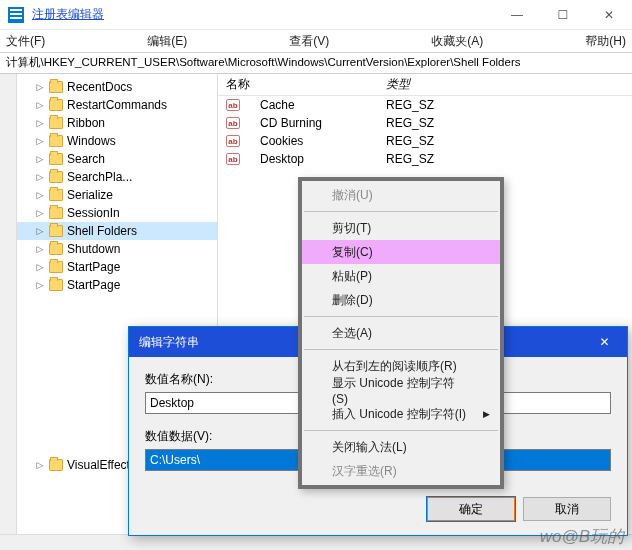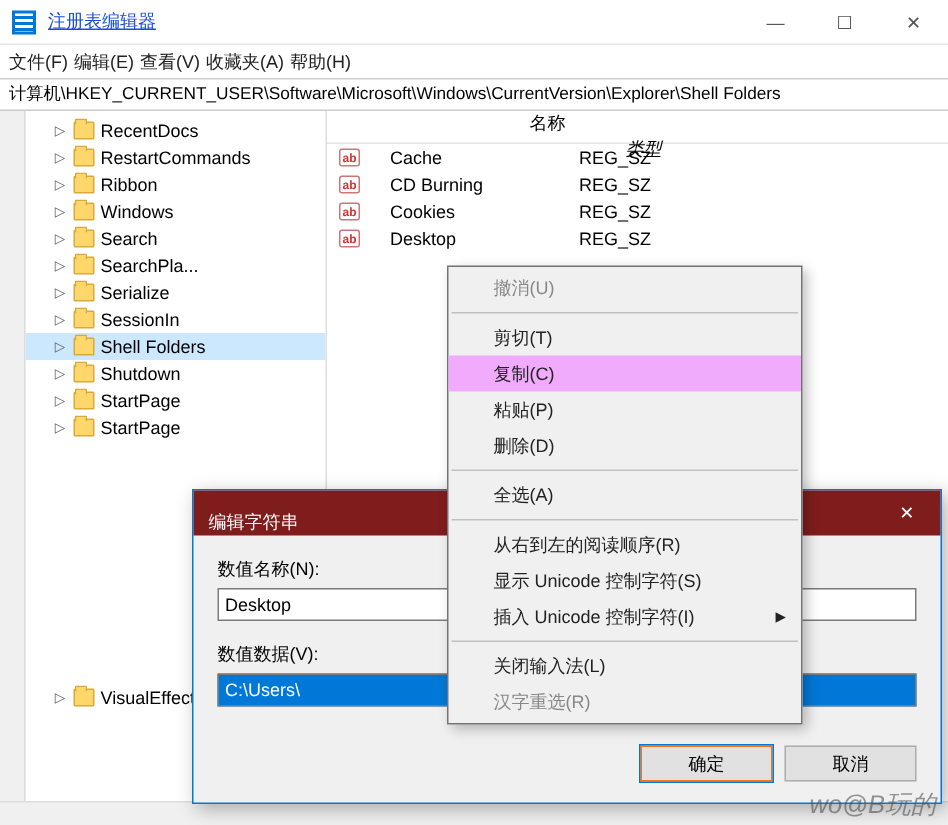--- a/index.html
+++ b/index.html
@@ -5,56 +5,56 @@
 * { box-sizing: border-box; margin: 0; padding: 0; font-family: "Microsoft YaHei", "Segoe UI", sans-serif; font-size: 12px; }
 body { width: 632px; height: 550px; background: #fff; overflow: hidden; position: relative; }
 
 .titlebar { height: 30px; background: #fff; display: flex; align-items: center; border-bottom: 1px solid #e5e5e5; }
 .titlebar .icon { width: 16px; height: 16px; margin: 0 8px; background: #0078d7; display: inline-block; position: relative; }
 .titlebar .icon::before { content:""; position:absolute; inset:2px; background: repeating-linear-gradient(#fff 0 2px, #0078d7 2px 4px); }
 .titlebar .title { flex: 1; color: #1d4ed8; text-decoration: underline; }
 .winbtns { display: flex; }
 .winbtn { width: 46px; height: 30px; display: flex; align-items: center; justify-content: center; color: #555; }
 
-.menubar { height: 22px; display: flex; align-items: center; padding: 0 6px; gap: 4px; color: #222; }
+.menubar { height: 22px; display: flex; align-items: center; padding: 0 6px; gap: 28px; color: #222; justify-content: space-between; }
 .menubar span { cursor: default; }
 
 .pathbar { height: 22px; border-top: 1px solid #ccc; border-bottom: 1px solid #ccc; padding: 2px 6px; white-space: nowrap; overflow: hidden; font-size: 11.5px; }
 
 .content { display: flex; height: calc(550px - 30px - 22px - 22px - 16px); position: relative; }
 .scroll-left { width: 17px; background: #f0f0f0; border-right: 1px solid #ddd; }
 .tree { width: 200px; padding-top: 4px; overflow: hidden; }
 .tree-item { height: 18px; display: flex; align-items: center; padding-left: 18px; gap: 4px; white-space: nowrap; }
 .tree-item.sel { background: #cce8ff; }
 .twisty { width: 10px; height: 10px; display: inline-flex; align-items:center; justify-content:center; color:#666; font-size:9px;}
 .folder { width: 14px; height: 12px; background: #ffd76b; border: 1px solid #d9a93a; border-radius: 1px; position: relative; }
 .folder::before { content:""; position:absolute; top:-3px; left:0; width:6px; height:3px; background:#ffd76b; border:1px solid #d9a93a; border-bottom:none; border-radius:1px 1px 0 0;}
 .tree-label { font-size: 12px; }
 
 .list { flex: 1; border-left: 1px solid #ddd; position: relative; }
-.list-head { display:flex; height: 22px; align-items:center; border-bottom:1px solid #e5e5e5;flex-direction:column; }
+.list-head { display:flex; height: 22px; align-items:center; border-bottom:1px solid #e5e5e5; }
 .list-head .col1 { width: 160px; padding-left: 8px; }
 .list-head .col2 { flex: 1; padding-left: 8px; font-style: italic; }
 .list-row { display:flex; height: 18px; align-items:center; }
 .list-row .c1 { width: 160px; padding-left: 8px; display:flex; align-items:center; gap:20px; }
 .list-row .c2 { flex:1; padding-left:8px; }
 .ab-icon { width: 14px; height: 12px; border:1px solid #c77; border-radius:2px; display:flex; align-items:center; justify-content:center; font-size:8px; color:#c33; background:#fff; font-weight:bold; }
 
 .dialog { position: absolute; left: 128px; top: 326px; width: 500px; background:#f0f0f0; border:1px solid #0078d7; box-shadow: 3px 3px 12px rgba(0,0,0,0.3); z-index: 5; }
-.dlg-title { height: 30px; background:#7f1d1d; color:#fff; display:flex; align-items:flex-end; padding-left:10px; font-size:12px; }
+.dlg-title { height: 30px; background:#1d4ed8; color:#fff; display:flex; align-items:center; padding-left:10px; font-size:12px; }
 .dlg-close { margin-left:auto; width:45px; height:30px; display:flex; align-items:center; justify-content:center; color:#fff; }
 .dlg-body { padding: 14px 16px 12px; }
 .dlg-label { margin-bottom: 4px; }
 .dlg-input { width: 100%; height: 22px; border:1px solid #7a7a7a; background:#fff; padding: 0 4px; margin-bottom: 14px; }
 .dlg-input.sel { background:#0078d7; color:#fff; }
 .dlg-btns { display:flex; justify-content:flex-end; gap: 8px; padding: 0 16px 14px; }
 .dlg-btn { width: 88px; height: 24px; background:#e1e1e1; border:1px solid #adadad; display:flex; align-items:center; justify-content:center; }
 .dlg-btn.def { border:1px solid #f97316; outline:1px solid #0078d7; }
 
-.ctxmenu { position:absolute; left: 298px; top: 177px; width: 237px; background:#f0f0f0; border:1px solid #737373; box-shadow: 3px 3px 8px rgba(0,0,0,0.25); z-index: 20; padding: 2px 0; }
+.ctxmenu { position:absolute; left: 298px; top: 177px; width: 206px; background:#f0f0f0; border:4px solid #737373; box-shadow: 3px 3px 8px rgba(0,0,0,0.25); z-index: 20; padding: 2px 0; }
 .ctx-item { height: 24px; display:flex; align-items:center; padding: 0 30px 0 30px; position:relative; color:#222;}
 .ctx-item.disabled { color:#888; }
 .ctx-item.hover { background:#f0abfc; }
 .ctx-sep { height:1px; background:#c0c0c0; margin: 4px 2px; }
 .ctx-arrow { position:absolute; right:10px; font-size:9px; }
 
 .statusbar { position:absolute; bottom:0; left:0; right:0; height:16px; background:#f0f0f0; border-top:1px solid #ddd; }
 .watermark { position:absolute; bottom:2px; right:8px; font-size:17px; color:rgba(80,80,80,0.6); z-index: 30; font-style:italic;}
 </style>
 </head>

